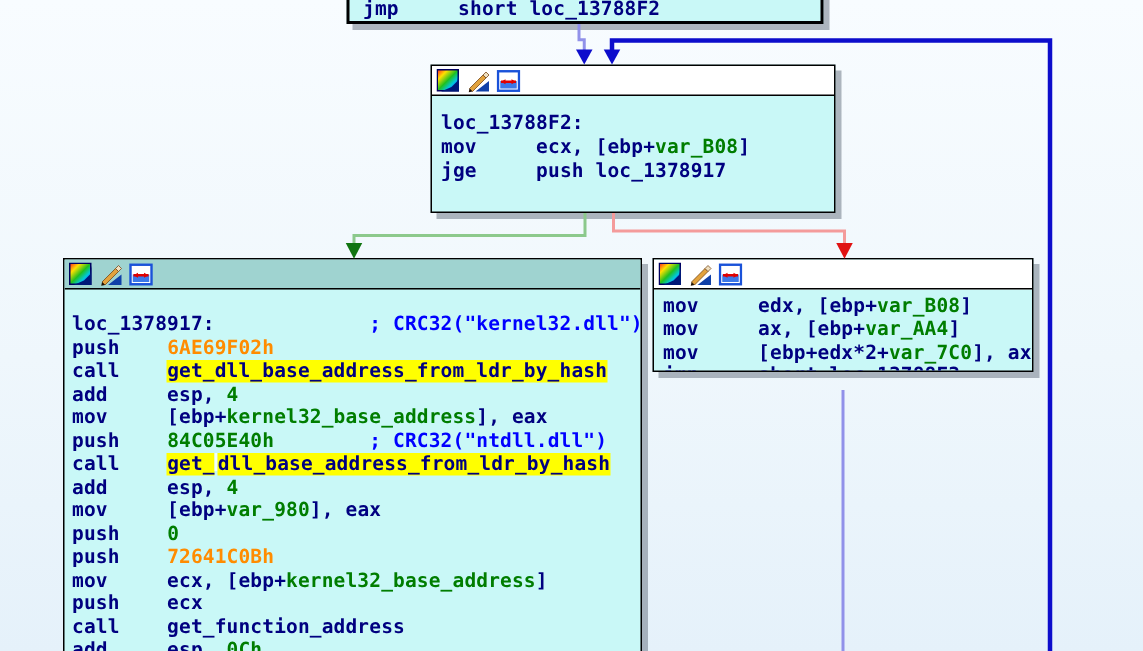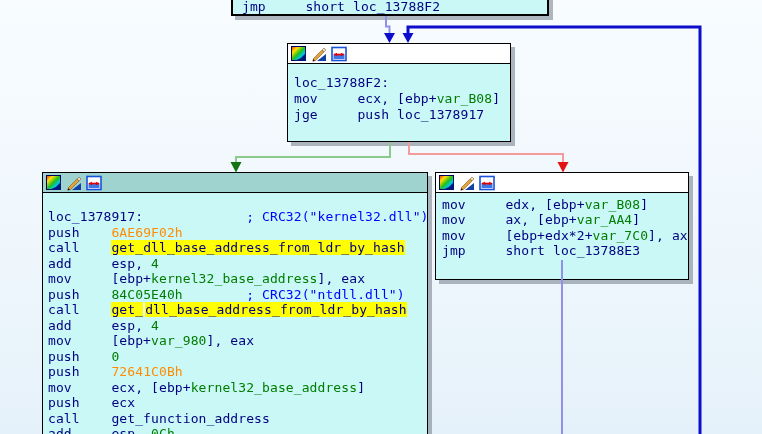--- a/index.html
+++ b/index.html
@@ -11,42 +11,42 @@
     --edge-flow:#9191E9; --edge-loop:#0D0DCC;
     --edge-true-line:#8CC98C; --edge-true-head:#117511;
     --edge-false-line:#F49B9B; --edge-false-head:#E01212;
   }
   html,body{margin:0;padding:0;}
   body{background:#EAF3FA;}
   .canvas{
     position:relative;width:762px;height:434px;overflow:hidden;
     background:linear-gradient(180deg,var(--canvas-top) 0%,#EFF7FC 55%,var(--canvas-bottom) 100%);
     font-family:"DejaVu Sans Mono","Liberation Mono",monospace;
-    font-weight:normal;font-size:13px;letter-spacing:0.1px;
+    font-weight:bold;font-size:13px;letter-spacing:0.1px;
   }
   .block{
     position:absolute;box-sizing:border-box;overflow:hidden;
     background:var(--node-bg);border:1.5px solid var(--node-border);
     box-shadow:4px 4px 0 rgba(100,112,125,0.5);
     z-index:2;
   }
   .titlebar{
     height:20px;box-sizing:border-box;background:var(--title-default-bg);
     border-bottom:1.5px solid var(--node-border);
     display:flex;align-items:center;gap:4px;padding:0 3px;
   }
   .block.selected .titlebar{background:var(--title-selected-bg);}
   .code{white-space:pre;color:var(--text-navy);}
   #block-top{left:231px;top:-9px;width:318px;height:25px;border-width:2px;}
   #block-top .code{padding:7px 0 0 9px;line-height:14px;}
-  #block-middle{left:287px;top:43px;width:224px;height:99px;}
+  #block-middle{left:287px;top:43px;width:270px;height:99px;}
   #block-middle .code{padding:11px 0 0 6px;line-height:16.2px;}
   #block-left{left:42px;top:172px;width:386px;height:272px;}
   #block-left .code{padding:16px 0 0 5px;line-height:15.5px;}
-  #block-right{left:435px;top:172px;width:254px;height:108px;}
+  #block-right{left:435px;top:172px;width:254px;height:76px;}
   #block-right .code{padding:4px 0 0 6px;line-height:15.4px;}
   .row span.n{color:var(--text-navy);}
   .row span.g{color:var(--text-green);text-align:center;}
   .row span.o{color:var(--text-orange);}
   .row span.c{color:var(--text-comment);}
   .row span.hl{color:var(--text-navy);background:var(--highlight-bg);}
   .row span.caret{display:inline-block;width:2px;height:12px;background:#F2FFFF;vertical-align:-1px;}
   svg.edges{position:absolute;left:0;top:0;z-index:10;pointer-events:none;}
   .e-flow{stroke:var(--edge-flow);stroke-width:2;fill:none;}
   .e-loop{stroke:var(--edge-loop);stroke-width:3;fill:none;}

